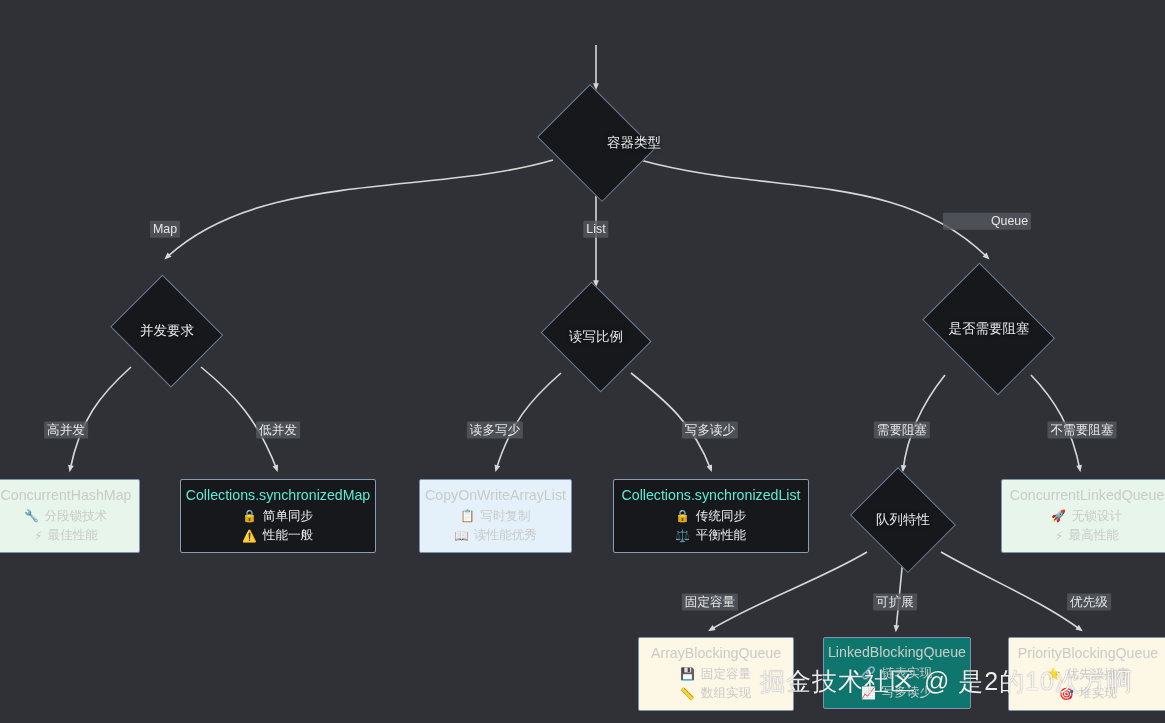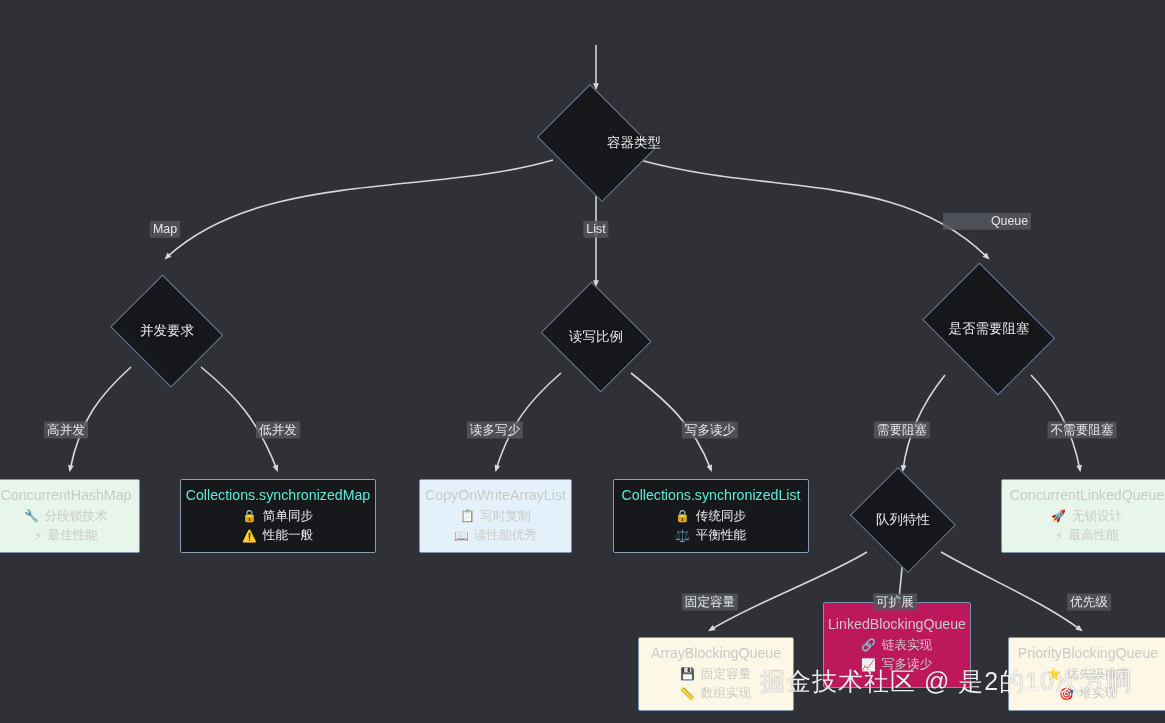--- a/index.html
+++ b/index.html
@@ -266,21 +266,21 @@
     <div class="leaf-line">
       <span class="leaf-ico">💾</span>
       <span>固定容量</span>
     </div>
     <div class="leaf-line">
       <span class="leaf-ico">📏</span>
       <span>数组实现</span>
     </div>
   </div>
 
-  <div class="node-leaf leaf-light" style="left:823px; top:602px; width:148px; height:86px; background:#be185d;">
+  <div class="node-leaf leaf-light" style="left:823px; top:637px; width:148px; height:72px; background:#0f766e;">
     <div class="leaf-title">LinkedBlockingQueue</div>
     <div class="leaf-line">
       <span class="leaf-ico">🔗</span>
       <span>链表实现</span>
     </div>
     <div class="leaf-line">
       <span class="leaf-ico">📈</span>
       <span>写多读少</span>
     </div>
   </div>

